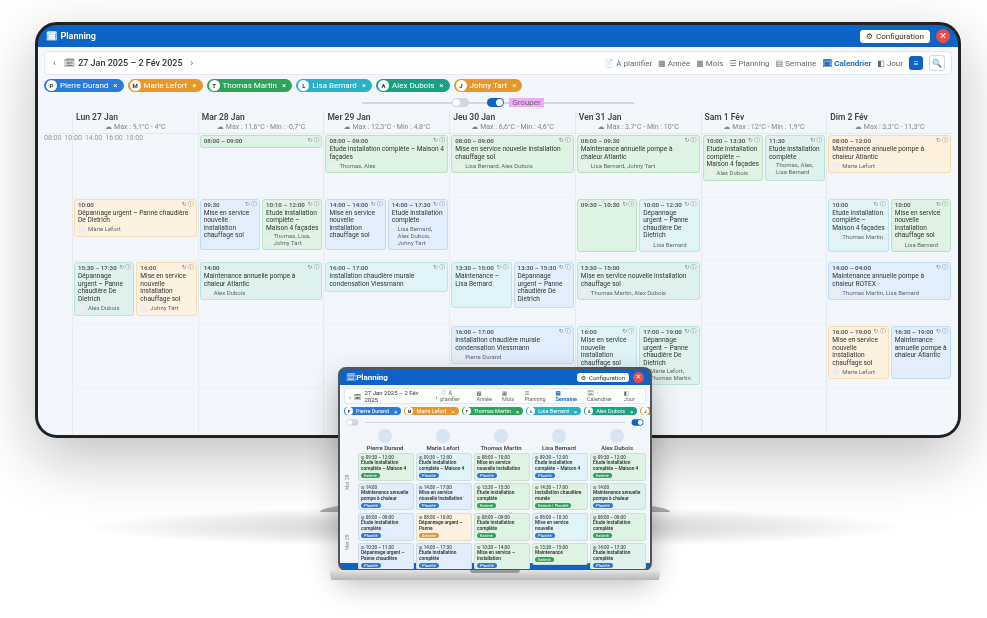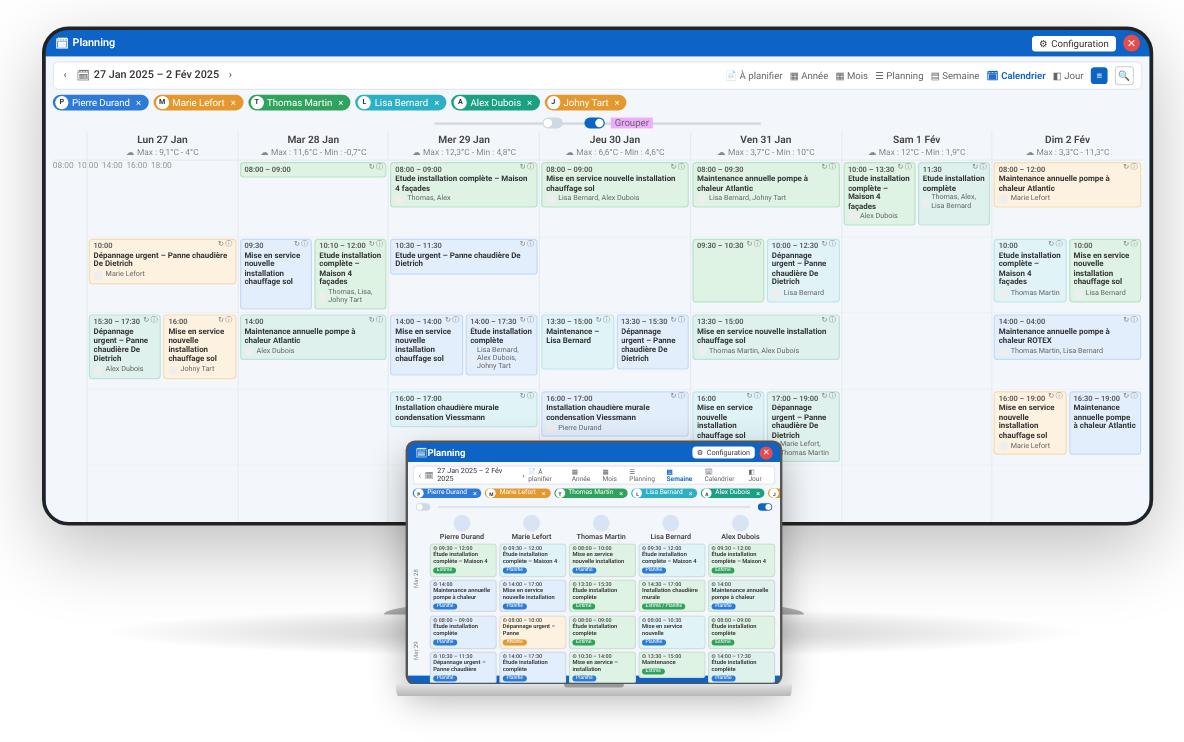--- a/index.html
+++ b/index.html
@@ -36,34 +36,34 @@
 
   .group-row{display:flex;align-items:center;justify-content:center;gap:5px;height:12px;font-size:8px;color:#666;position:relative}
   .group-row::before{content:"";position:absolute;left:35%;right:35%;top:50%;border-top:2px solid #cfd8e3}
   .toggle{width:17px;height:9px;border-radius:5px;background:#0d63c6;position:relative}
   .toggle::after{content:"";position:absolute;right:1px;top:1px;width:7px;height:7px;border-radius:50%;background:#fff}
   .toggle.off{background:#cfd8e3}.toggle.off::after{left:1px;right:auto}
 
   .day-head{display:grid;grid-template-columns:28px repeat(7,1fr);margin-top:2px}
   .day-head .cell{padding:2px 3px;border-left:1px solid #e6ebf1}
   .day-head .cell:first-child{border:none}
-  .day-head .dname{font-size:8.5px;font-weight:600;text-align:center;color:#444}
+  .day-head .dname{font-size:8.5px;font-weight:600;text-align:left;color:#444}
   .day-head .weather{font-size:7px;color:#888;display:flex;justify-content:center;gap:2px;margin-top:1px}
 
   .cal-grid{display:grid;grid-template-columns:28px repeat(7,1fr);height:318px;overflow:hidden;border-top:1px solid #e6ebf1}
   .time-col{display:flex;flex-direction:row}
   .time-col .slot{flex:1;font-size:7px;color:#999;text-align:right;padding-right:3px;border-bottom:1px solid #eef2f6}
   .day-col{border-left:1px solid #e6ebf1;position:relative;display:flex;flex-direction:column}
   .day-col .row{flex:1;border-bottom:1px solid #eef2f6}
 
   .ev-layer{position:absolute;inset:0;padding:1px;display:grid;grid-template-rows:repeat(5,1fr);grid-auto-flow:row;gap:2px}
   .ev-wrap{display:flex;gap:2px;flex-wrap:wrap;align-content:flex-start}
   .ev{border-radius:3px;border:1px solid rgba(0,0,0,.08);padding:2px 3px;font-size:6.6px;line-height:1.15;position:relative;box-sizing:border-box;flex:1;min-width:44px}
   .ev .time{font-weight:600;color:#555;font-size:6.2px}
-  .ev .title{font-weight:700;margin:1px 0;font-size:6.6px;color:#333;overflow:hidden}
+  .ev .title{font-weight:400;margin:1px 0;font-size:6.6px;color:#333;overflow:hidden}
   .ev .who{display:flex;align-items:center;gap:2px;font-size:6px;color:#666}
   .ev .who .av{width:8px;height:8px;border-radius:50%;background:#eee}
   .ev .ic{position:absolute;top:1px;right:2px;display:flex;gap:1px;font-size:6px;color:#888}
   .e-green{background:#dff3e4;border-color:#b8e3c5}
   .e-blue{background:#e3eefc;border-color:#c4dbf7}
   .e-cyan{background:#e0f4f7;border-color:#bde6ec}
   .e-teal{background:#def1ec;border-color:#bce3da}
   .e-orange{background:#fdf1df;border-color:#f5ddb5}
 
   
@@ -370,30 +370,20 @@
                   <div class="ic">
                     <span>↻</span>
                     <span>ⓘ</span>
                   </div>
                   <div class="time">08:00 – 09:00</div>
                   <div class="title">Étude installation complète – Maison 4 façades</div>
                   <div class="who">
                     <span class="av"></span>
                     <span>Thomas, Alex</span>
                   </div>
-                </div>
-              </div>
-              <div class="ev-wrap">
-                <div class="ev e-blue">
-                  <div class="ic">
-                    <span>↻</span>
-                    <span>ⓘ</span>
-                  </div>
-                  <div class="time">10:30 – 11:30</div>
-                  <div class="title">Étude urgent – Panne chaudière De Dietrich</div>
                 </div>
               </div>
               <div class="ev-wrap">
                 <div class="ev e-blue">
                   <div class="ic">
                     <span>↻</span>
                     <span>ⓘ</span>
                   </div>
                   <div class="time">14:00 – 14:00</div>
                   <div class="title">Mise en service nouvelle installation chauffage sol</div>

